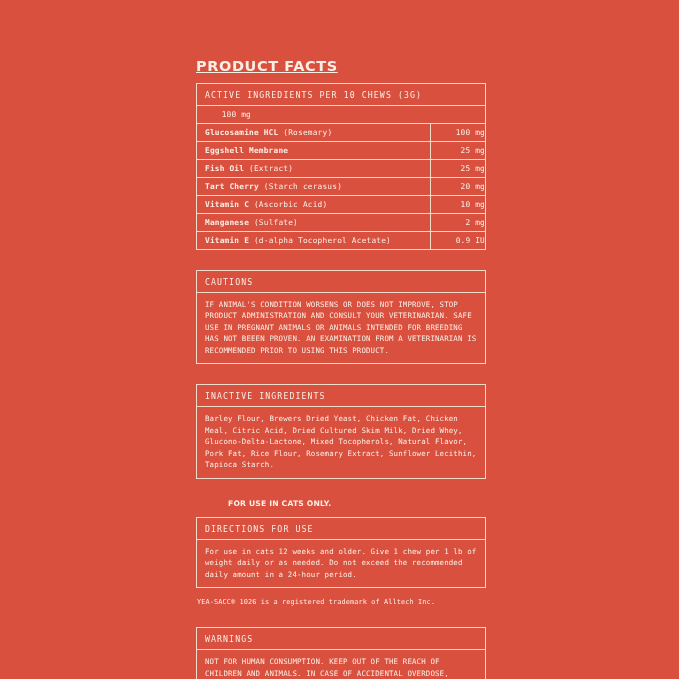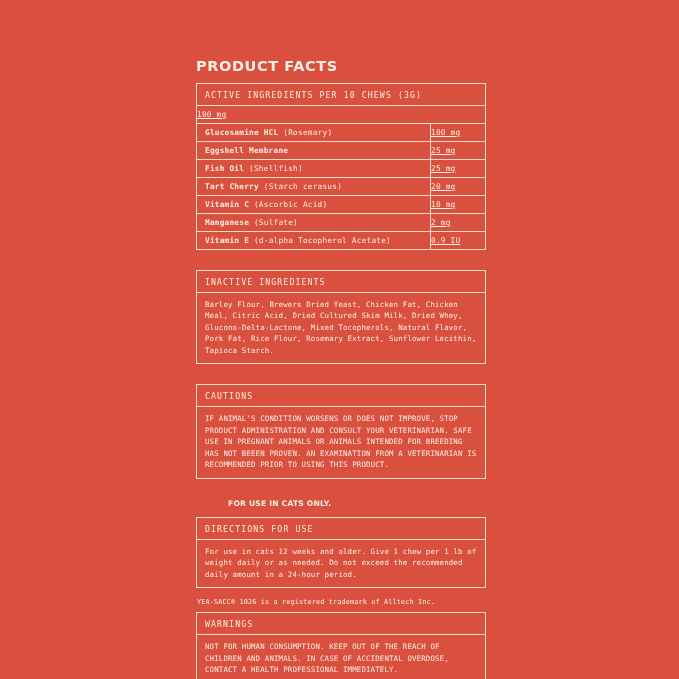--- a/index.html
+++ b/index.html
@@ -19,20 +19,21 @@
     top: 58px;
     width: 290px;
   }
   .page-title {
     font-family: "DejaVu Sans", sans-serif;
     font-weight: bold;
     font-size: 14.5px;
     letter-spacing: 0.6px;
     color: #fbeee5;
     margin: 0 0 9px 0;
+    text-decoration: underline;
   }
 
   
   .panel {
     border: 1px solid #f0dccb;
     margin-bottom: 20px;
     background: transparent;
   }
   .panel-head {
     padding: 6px 8px 5px 8px;
@@ -63,41 +64,40 @@
     letter-spacing: 0.2px;
     border-right: 1px solid #f0dccb;
     white-space: nowrap;
     overflow: hidden;
   }
   .ing-name b { font-weight: bold; }
   .ing-name span.sub { font-weight: normal; }
   .ing-amt {
     flex: 0 0 54px;
     padding: 4px 0 4px 0;
-    text-align: left;
+    text-align: right;
     font-size: 7.8px;
     color: #fbeee5;
     letter-spacing: 0.2px;
-    text-decoration: underline;
   }
 
   .plain-line {
     font-family: "DejaVu Sans", sans-serif;
     font-weight: bold;
     font-size: 7.6px;
     letter-spacing: 0.2px;
     color: #fbeee5;
     margin: 2px 0 9px 1px;
     padding-left: 31px;
   }
   .trademark {
     font-size: 6.9px;
     letter-spacing: 0.1px;
     color: #fbeee5;
-    margin: -10px 0 6px 1px;
+    margin: -10px 0 21px 1px;
     position: relative;
     z-index: 2;
   }
 </style>
 </head>
 <body>
 
 <div class="page">
 
   <div class="page-title">PRODUCT FACTS</div>
@@ -115,21 +115,21 @@
         <div class="ing-amt">100 mg</div>
       </div>
 
 
       <div class="ing-row">
         <div class="ing-name"><b>Eggshell Membrane</b> <span class="sub"></span></div>
         <div class="ing-amt">25 mg</div>
       </div>
 
       <div class="ing-row">
-        <div class="ing-name"><b>Fish Oil</b> <span class="sub">(Shellfish)</span></div>
+        <div class="ing-name"><b>Fish Oil</b> <span class="sub">(Extract)</span></div>
         <div class="ing-amt">25 mg</div>
       </div>
 
       <div class="ing-row">
         <div class="ing-name"><b>Tart Cherry</b> <span class="sub">(Starch cerasus)</span></div>
         <div class="ing-amt">20 mg</div>
       </div>
 
       <div class="ing-row">
         <div class="ing-name"><b>Vitamin C</b> <span class="sub">(Ascorbic Acid)</span></div>
@@ -143,27 +143,27 @@
 
       <div class="ing-row">
         <div class="ing-name"><b>Vitamin E</b> <span class="sub">(d-alpha Tocopherol Acetate)</span></div>
         <div class="ing-amt">0.9 IU</div>
       </div>
 
     </div>
   </div>
 
   <div class="panel">
-    <div class="panel-head">INACTIVE INGREDIENTS</div>
-    <div class="panel-body">Barley Flour, Brewers Dried Yeast, Chicken Fat, Chicken Meal, Citric Acid, Dried Cultured Skim Milk, Dried Whey, Glucono-Delta-Lactone, Mixed Tocopherols, Natural Flavor, Pork Fat, Rice Flour, Rosemary Extract, Sunflower Lecithin, Tapioca Starch.</div>
+    <div class="panel-head">CAUTIONS</div>
+    <div class="panel-body">IF ANIMAL'S CONDITION WORSENS OR DOES NOT IMPROVE, STOP PRODUCT ADMINISTRATION AND CONSULT YOUR VETERINARIAN. SAFE USE IN PREGNANT ANIMALS OR ANIMALS INTENDED FOR BREEDING HAS NOT BEEEN PROVEN. AN EXAMINATION FROM A VETERINARIAN IS RECOMMENDED PRIOR TO USING THIS PRODUCT.</div>
   </div>
 
   <div class="panel">
-    <div class="panel-head">CAUTIONS</div>
-    <div class="panel-body">IF ANIMAL'S CONDITION WORSENS OR DOES NOT IMPROVE, STOP PRODUCT ADMINISTRATION AND CONSULT YOUR VETERINARIAN. SAFE USE IN PREGNANT ANIMALS OR ANIMALS INTENDED FOR BREEDING HAS NOT BEEEN PROVEN. AN EXAMINATION FROM A VETERINARIAN IS RECOMMENDED PRIOR TO USING THIS PRODUCT.</div>
+    <div class="panel-head">INACTIVE INGREDIENTS</div>
+    <div class="panel-body">Barley Flour, Brewers Dried Yeast, Chicken Fat, Chicken Meal, Citric Acid, Dried Cultured Skim Milk, Dried Whey, Glucono-Delta-Lactone, Mixed Tocopherols, Natural Flavor, Pork Fat, Rice Flour, Rosemary Extract, Sunflower Lecithin, Tapioca Starch.</div>
   </div>
 
   <div class="plain-line">FOR USE IN CATS ONLY.</div>
 
   <div class="panel">
     <div class="panel-head">DIRECTIONS FOR USE</div>
     <div class="panel-body">For use in cats 12 weeks and older. Give 1 chew per 1 lb of weight daily or as needed. Do not exceed the recommended daily amount in a 24-hour period.</div>
   </div>
 
   <div class="trademark">YEA-SACC® 1026 is a registered trademark of Alltech Inc.</div>

